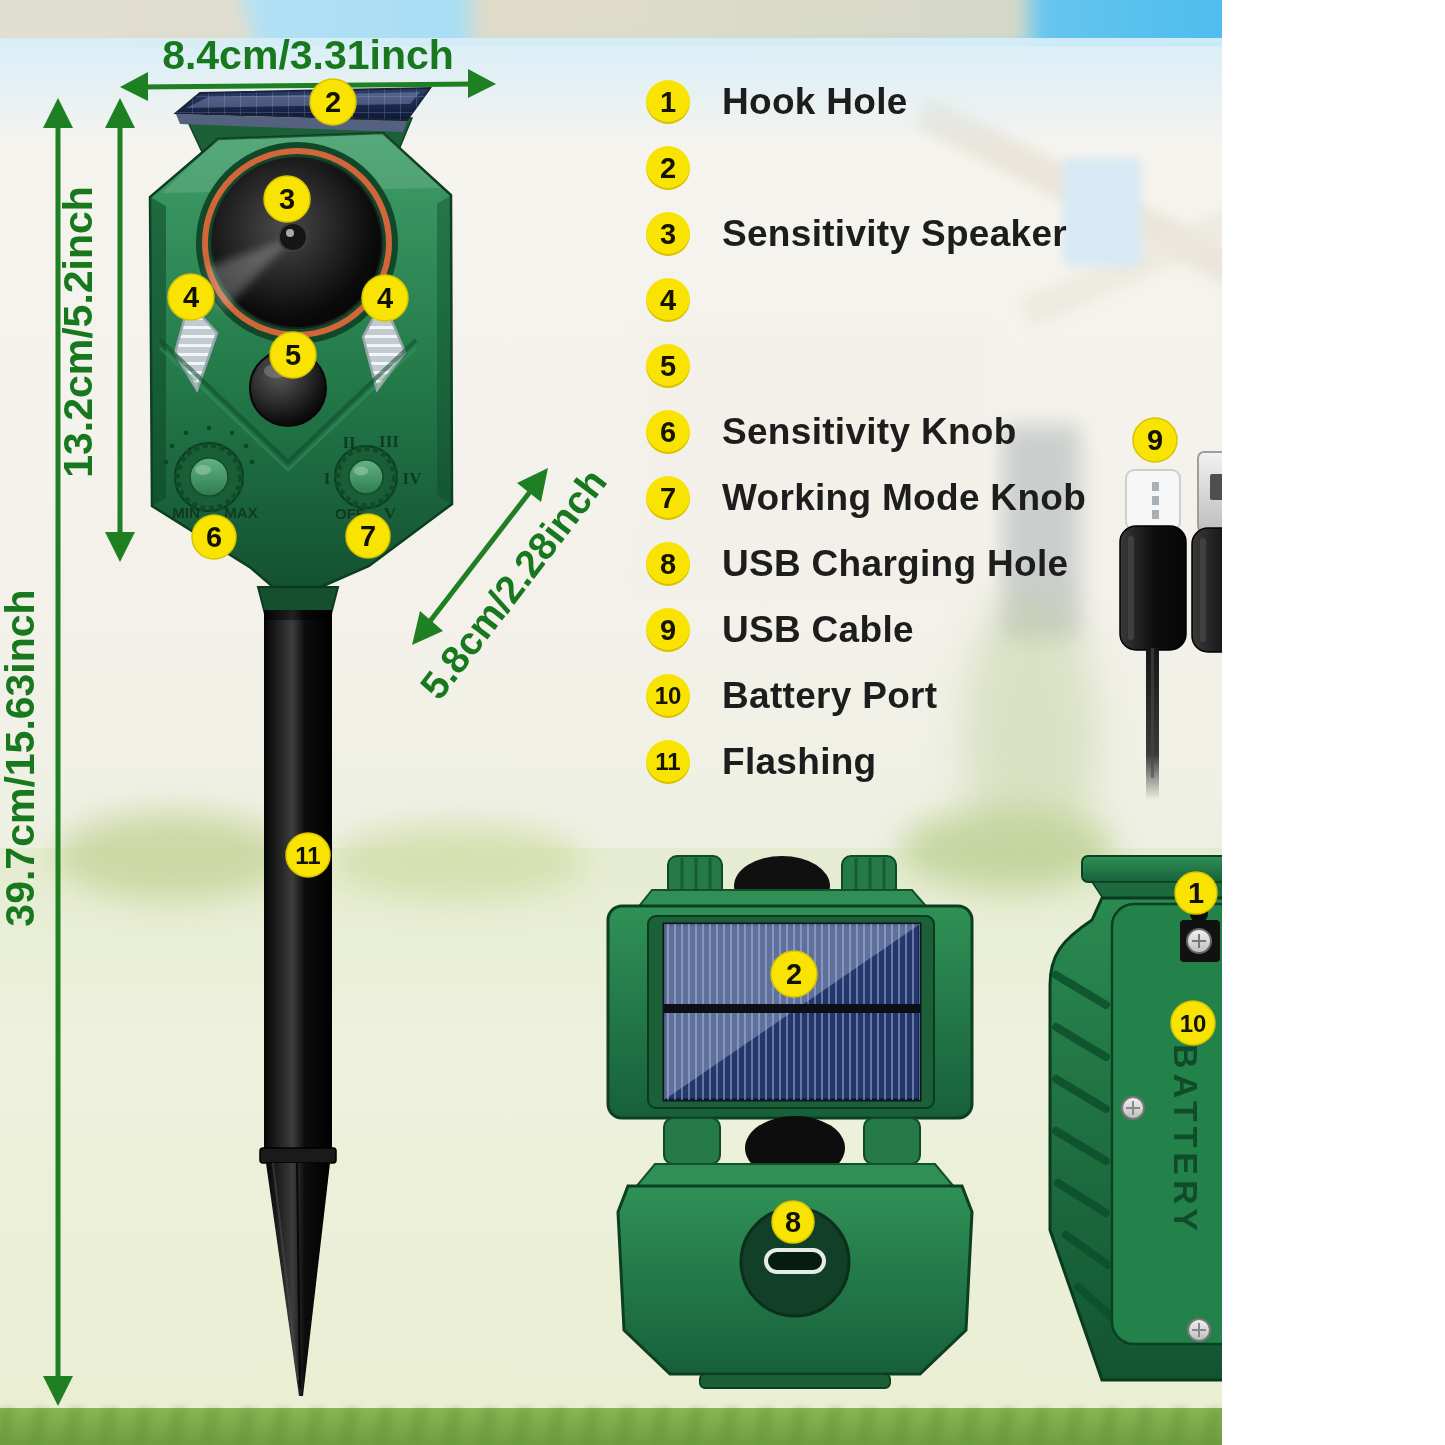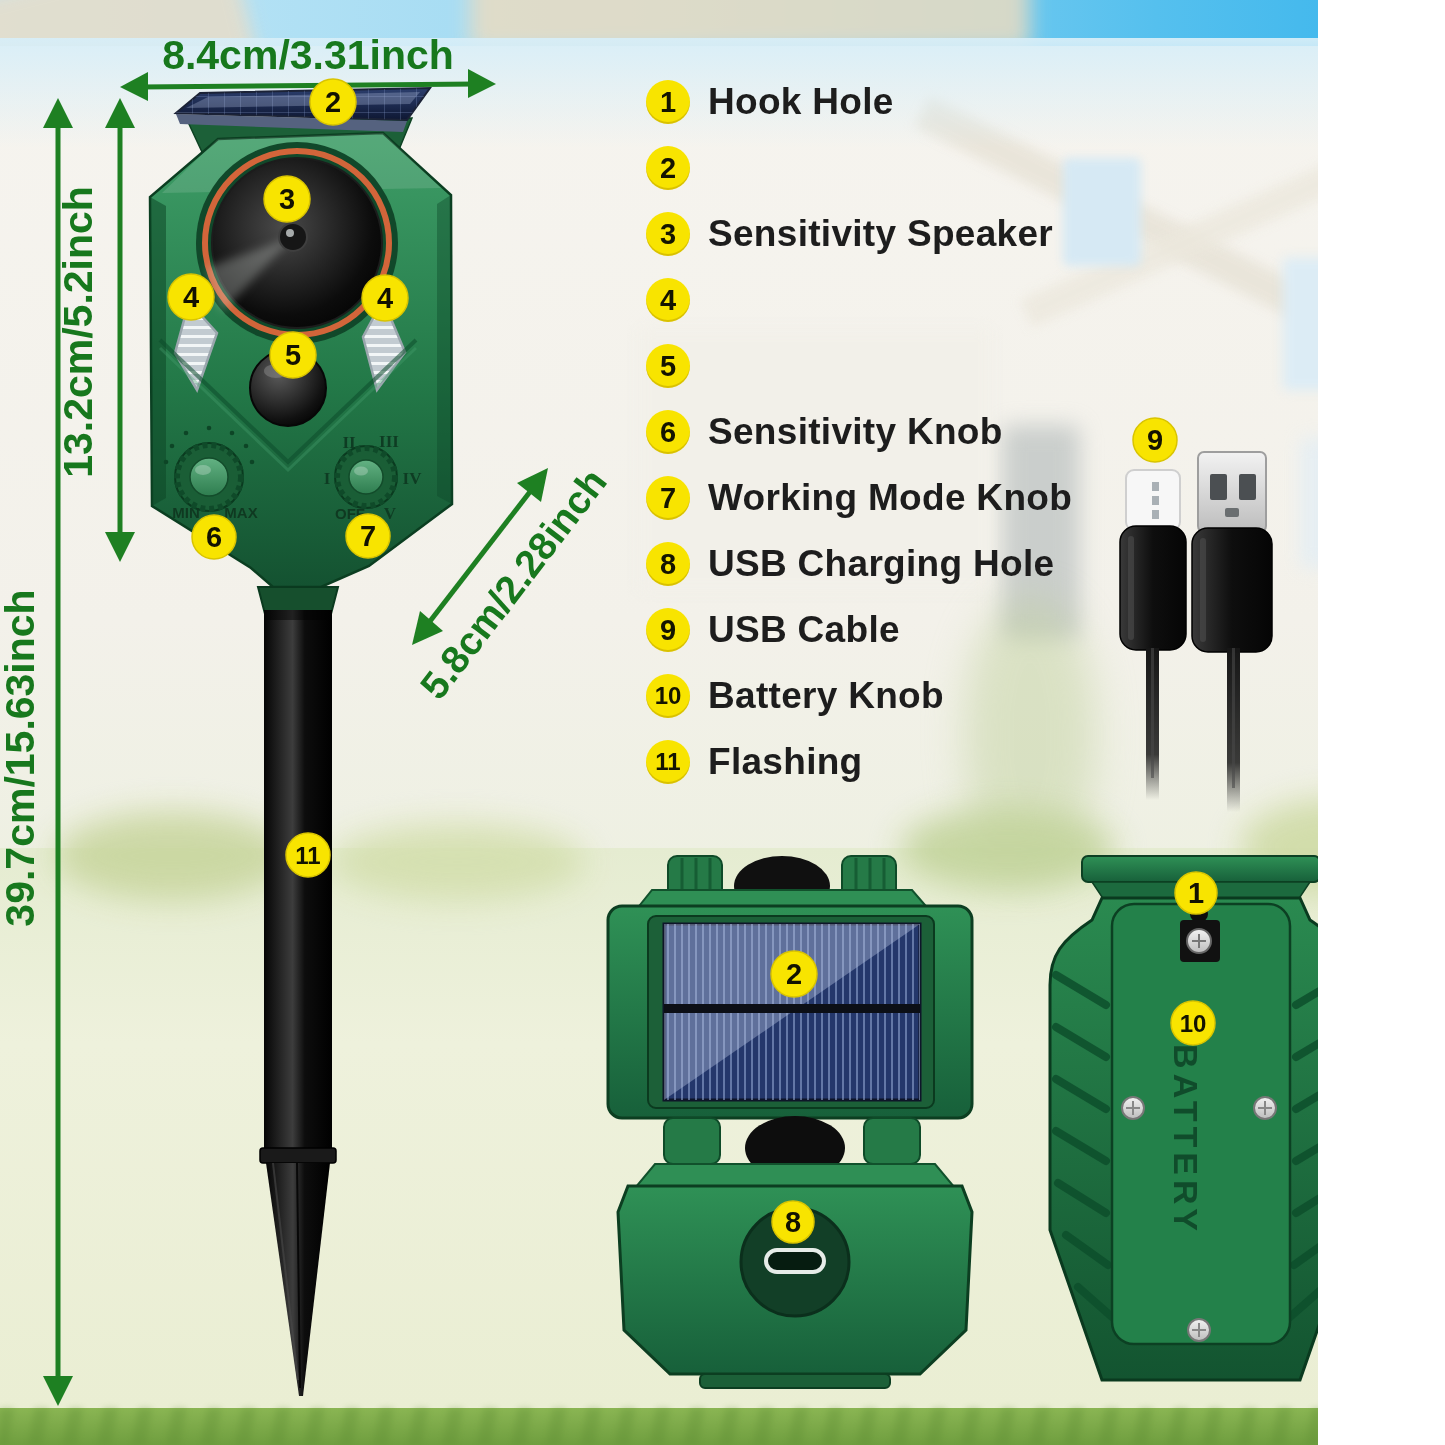--- a/index.html
+++ b/index.html
@@ -1,17 +1,17 @@
 <!DOCTYPE html>
 <html><head>
 <meta charset="utf-8">
 <style>
   html,body{margin:0;padding:0;background:#fff;}
   .canvas{
-    position:relative;width:1318px;height:1445px;overflow:hidden;
+    position:relative;width:1222px;height:1445px;overflow:hidden;
     font-family:"Liberation Sans",sans-serif;background:#ef4444;text-align:right;
   }
   .bg{position:absolute;}
   .sky{top:0;left:0;width:1445px;height:46px;
     background:linear-gradient(90deg,#bfe6f6 0%,#9ed9f2 45%,#55c0ee 80%,#38b4ec 100%);}
   .sky-haze{top:38px;left:0;width:1445px;height:110px;
     background:linear-gradient(rgba(215,238,248,.95),rgba(244,242,236,0));}
   .roof-1{top:-30px;left:-50px;width:300px;height:150px;background:#e7ddc9;
     transform:rotate(-14deg);filter:blur(9px);opacity:.85;}
   .roof-2{top:-24px;left:470px;width:560px;height:74px;background:#e9dcc2;
@@ -62,21 +62,21 @@
   .battery-text{font-size:34px;font-weight:bold;fill:#0c3f24;letter-spacing:5px;opacity:.8;}
 
   .parts-list{position:absolute;left:646px;top:80px;display:flex;
     flex-direction:column;}
   .part-row{display:flex;align-items:center;height:44px;margin-bottom:22px;}
   .part-badge{width:44px;height:44px;border-radius:50%;background:#f8e400;
     box-shadow:inset 0 -2px 0 rgba(160,130,0,.35);
     display:flex;align-items:center;justify-content:center;
     font-size:29px;font-weight:bold;color:#141400;flex:0 0 44px;}
   .part-row:nth-child(n+10) .part-badge{font-size:24px;}
-  .part-label{margin-left:18px;font-size:37px;font-weight:700;color:#1d1d1d;
+  .part-label{margin-left:32px;font-size:37px;font-weight:700;color:#1d1d1d;
     letter-spacing:.3px;white-space:nowrap;}
 </style>
 </head>
 <body>
 
 <div class="canvas">
 
   <div class="bg sky"></div>
   <div class="bg roof-1"></div>
   <div class="bg roof-2"></div>
@@ -412,21 +412,21 @@
     <div class="part-row">
       <span class="part-badge">8</span>
       <span class="part-label">USB Charging Hole</span>
     </div>
     <div class="part-row">
       <span class="part-badge">9</span>
       <span class="part-label">USB Cable</span>
     </div>
     <div class="part-row">
       <span class="part-badge">10</span>
-      <span class="part-label">Battery Knob</span>
+      <span class="part-label">Battery Port</span>
     </div>
     <div class="part-row">
       <span class="part-badge">11</span>
       <span class="part-label">Flashing</span>
     </div>
   </div>
 
 </div>
 
 </body></html>

